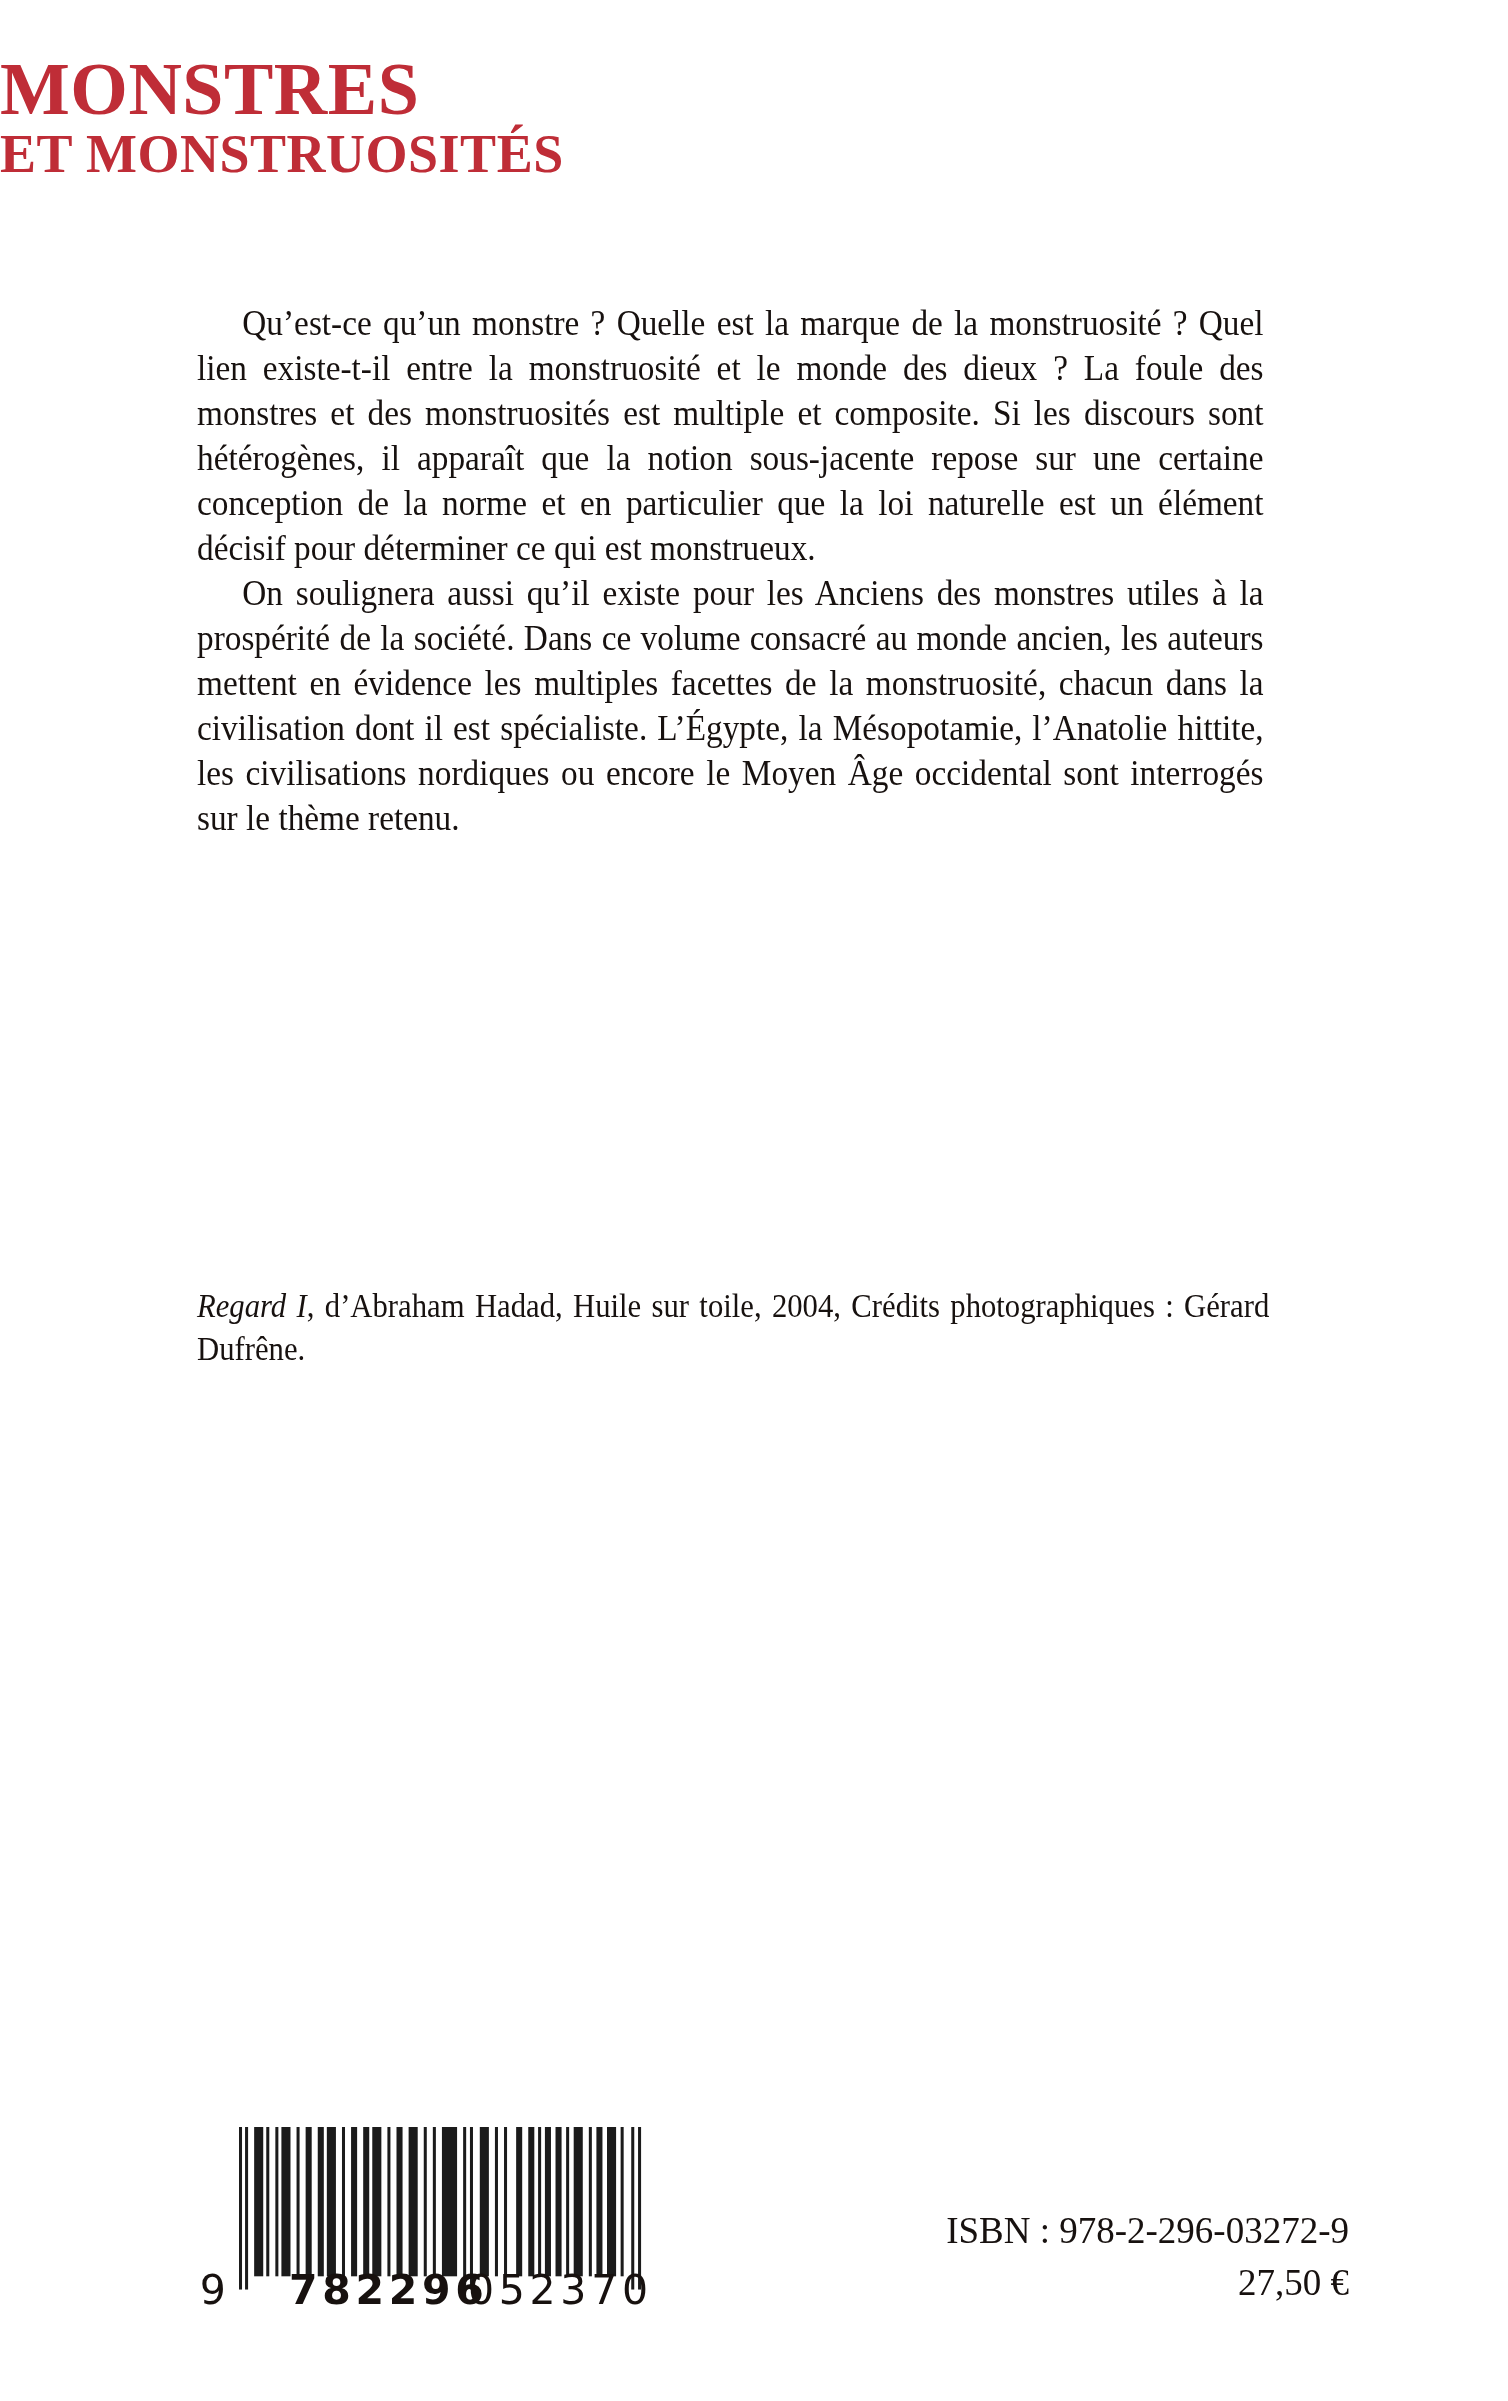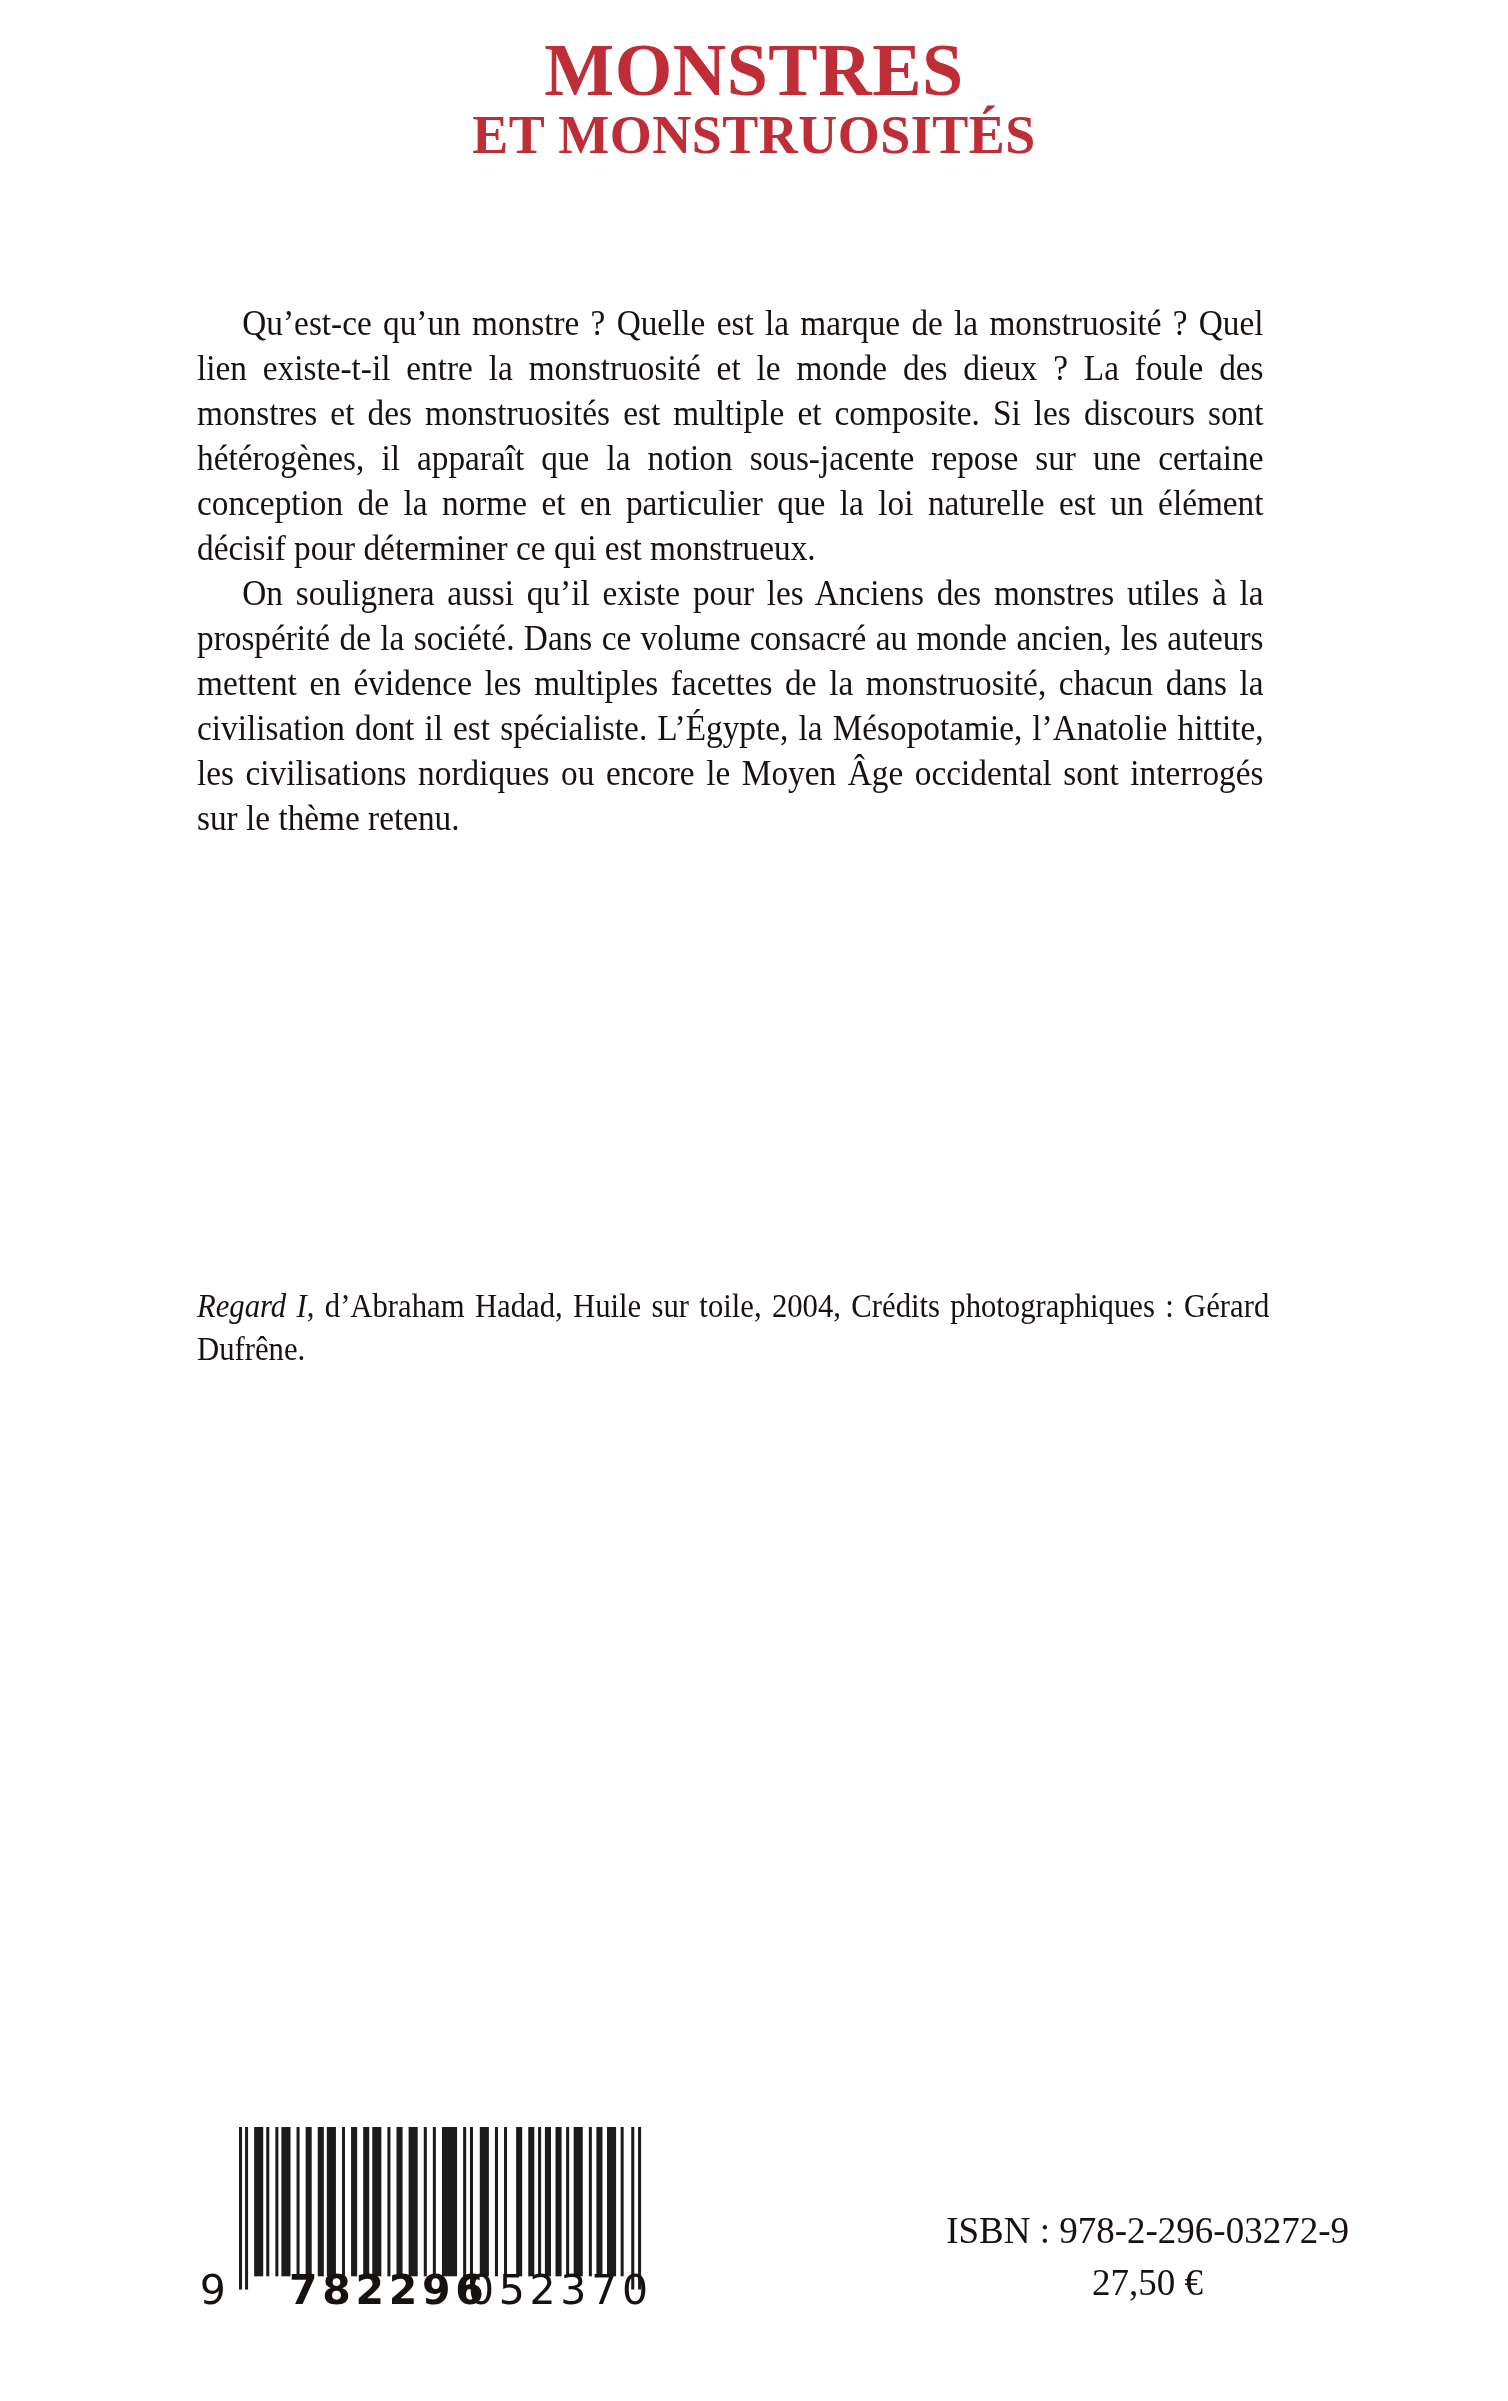--- a/index.html
+++ b/index.html
@@ -14,23 +14,22 @@
     background: #ffffff;
     overflow: hidden;
     font-family: "Liberation Serif", "DejaVu Serif", serif;
     -webkit-font-smoothing: antialiased;
   }
 
   
   .title-block {
     position: absolute;
     left: 0;
-    top: 33px;
+    top: 52px;
     width: 1508px;
-    text-align: center;
     color: #bf2d37;
     font-weight: bold;
     font-size: 74px;
     line-height: 1.02;
     letter-spacing: 0.5px;
   }
   .title-line {
     display: block;
     white-space: nowrap;
   }
@@ -112,21 +111,21 @@
     bottom: 1.9px;
   }
   .bc-left  { left: 95px; font-weight: bold; }
   .bc-right { left: 274px; }
 
   
   .isbn-block {
     position: absolute;
     right: 159px;
     top: 2205px;
-    text-align: center;
+    text-align: right;
     color: #17110f;
     font-size: 37px;
     line-height: 52px;
   }
   .isbn-block div { white-space: nowrap; }
 </style>
 </head>
 <body>
 
 <div class="page">

